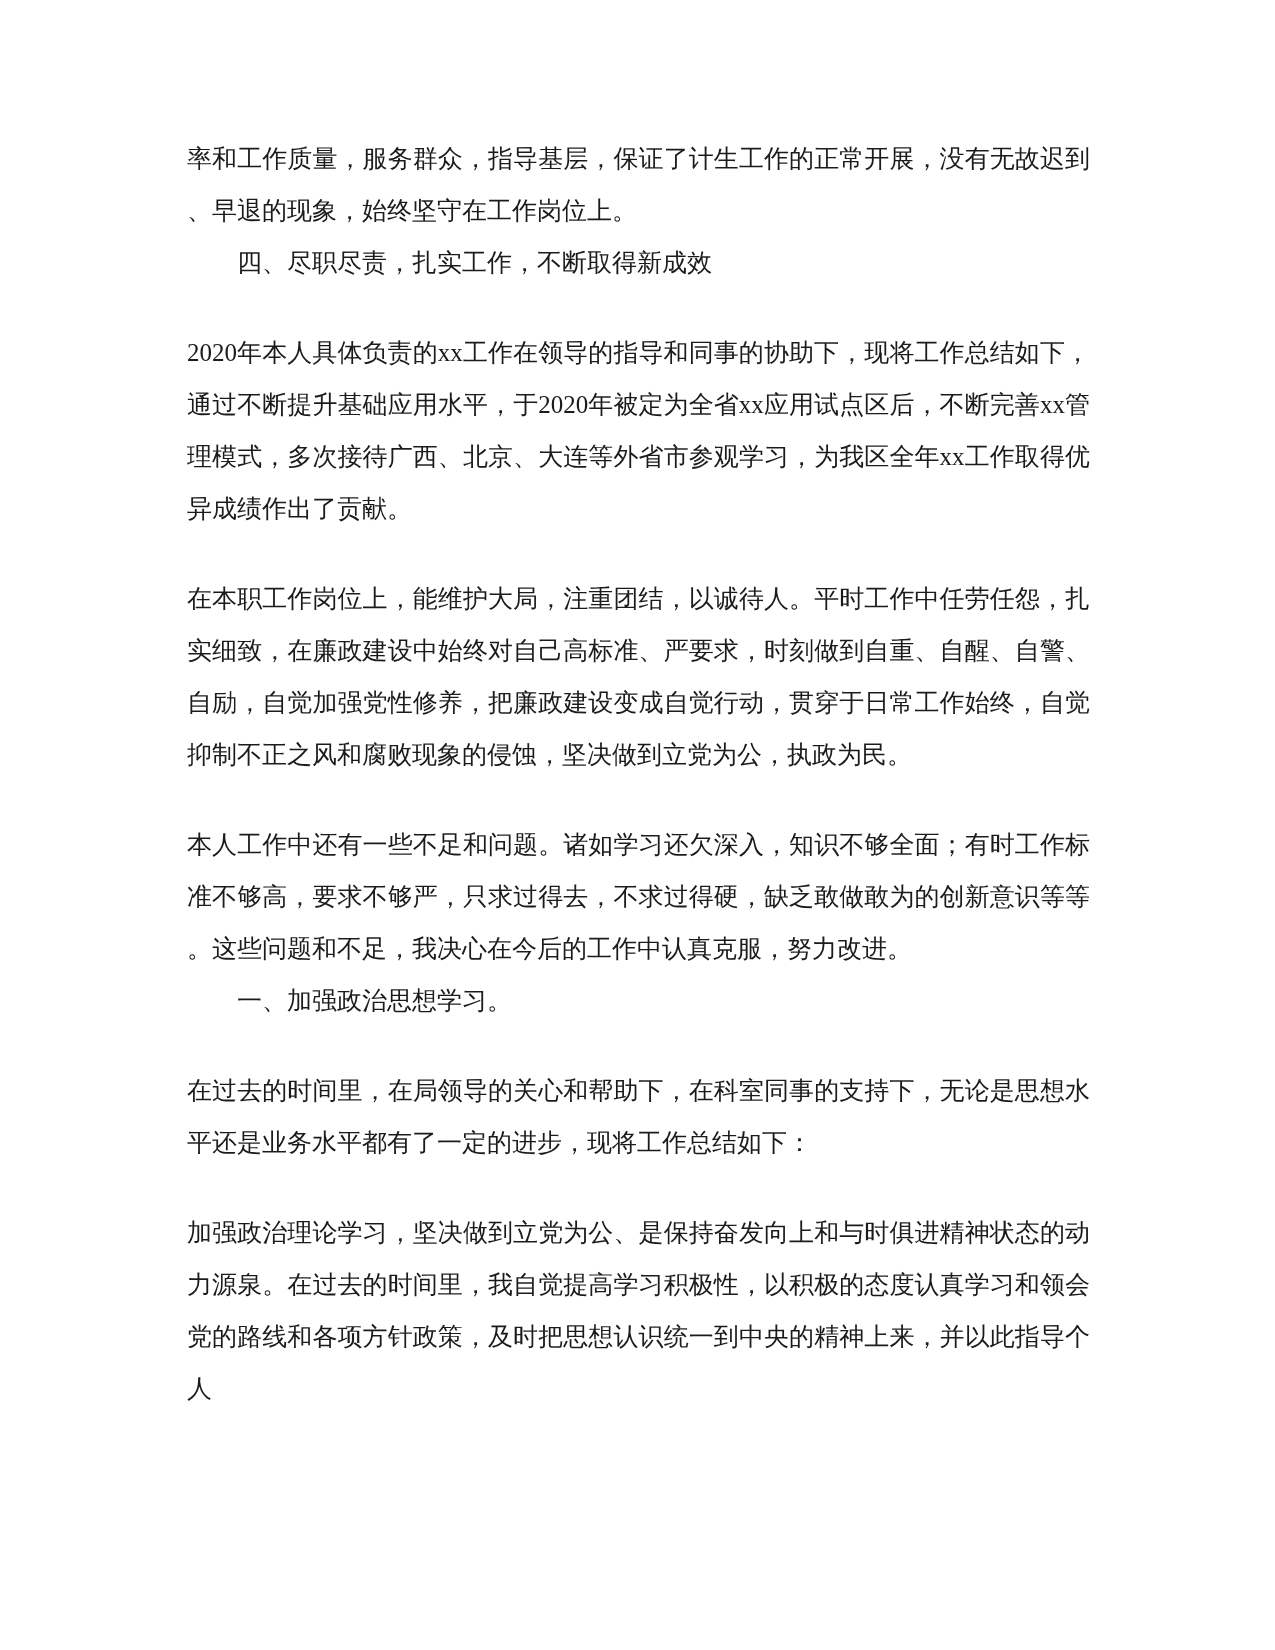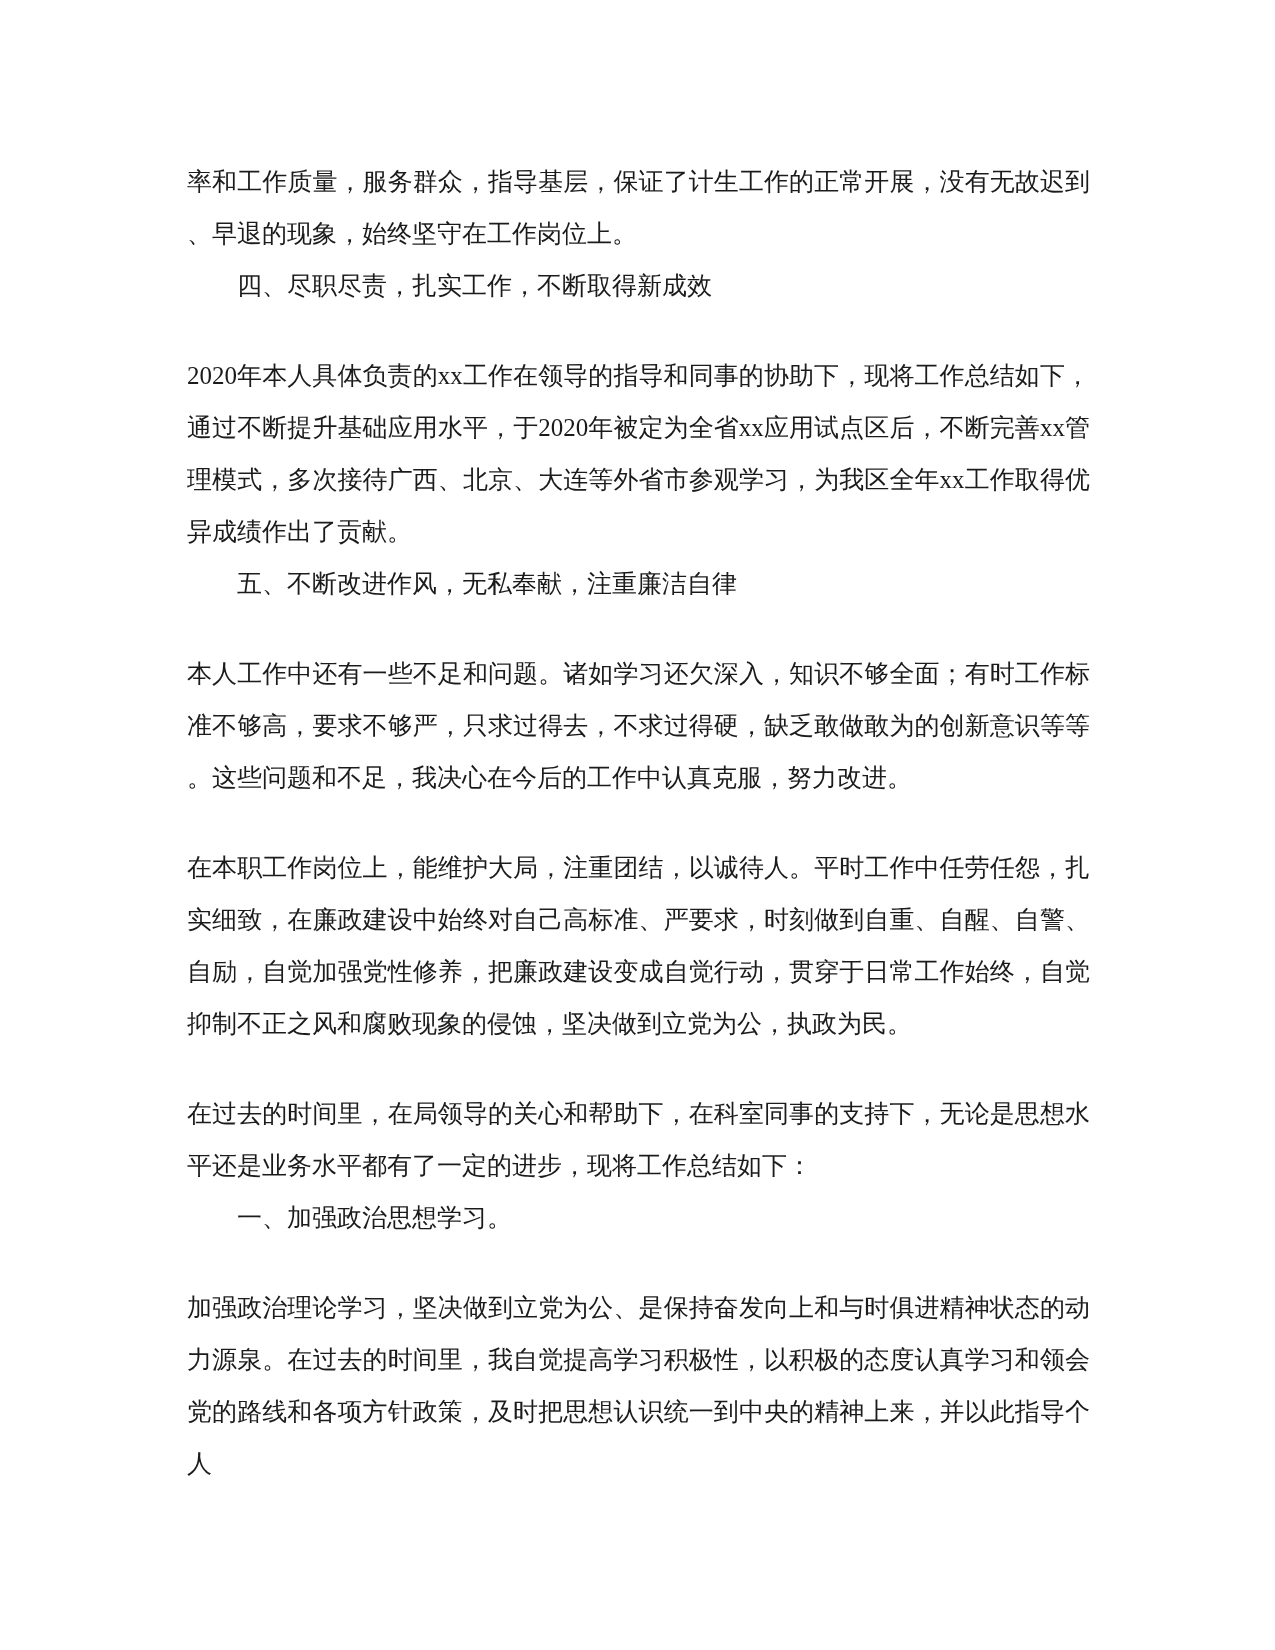--- a/index.html
+++ b/index.html
@@ -16,21 +16,21 @@
   .page {
     position: absolute;
     left: 0; top: 0;
     width: 1275px;
     height: 1650px;
     background: #ffffff;
   }
   .content {
     position: absolute;
     left: 187px;
-    top: 156px;
+    top: 133px;
     width: 903px;
     font-family: "Liberation Serif", "DejaVu Serif", serif;
     color: #1b1b1b;
   }
   .blk {
     margin: 0;
     font-size: 25px;
     line-height: 52px;
     letter-spacing: 0;
   }
@@ -49,20 +49,19 @@
   }
 </style>
 </head>
 <body>
 
 <div class="page">
   <div class="content">
     <p class="blk para">率和工作质量，服务群众，指导基层，保证了计生工作的正常开展，没有无故迟到、早退的现象，始终坚守在工作岗位上。</p>
     <p class="blk head">四、尽职尽责，扎实工作，不断取得新成效</p>
     <p class="blk para gap">2020年本人具体负责的xx工作在领导的指导和同事的协助下，现将工作总结如下，通过不断提升基础应用水平，于2020年被定为全省xx应用试点区后，不断完善xx管理模式，多次接待广西、北京、大连等外省市参观学习，为我区全年xx工作取得优异成绩作出了贡献。</p>
-    <p class="blk head">五、不断改进作风，无私奉献，注重廉洁自律</p>
+    <p class="blk para gap">在本职工作岗位上，能维护大局，注重团结，以诚待人。平时工作中任劳任怨，扎实细致，在廉政建设中始终对自己高标准、严要求，时刻做到自重、自醒、自警、自励，自觉加强党性修养，把廉政建设变成自觉行动，贯穿于日常工作始终，自觉抑制不正之风和腐败现象的侵蚀，坚决做到立党为公，执政为民。</p>
     <p class="blk para gap">本人工作中还有一些不足和问题。诸如学习还欠深入，知识不够全面；有时工作标准不够高，要求不够严，只求过得去，不求过得硬，缺乏敢做敢为的创新意识等等。这些问题和不足，我决心在今后的工作中认真克服，努力改进。</p>
-    <p class="blk para gap">在本职工作岗位上，能维护大局，注重团结，以诚待人。平时工作中任劳任怨，扎实细致，在廉政建设中始终对自己高标准、严要求，时刻做到自重、自醒、自警、自励，自觉加强党性修养，把廉政建设变成自觉行动，贯穿于日常工作始终，自觉抑制不正之风和腐败现象的侵蚀，坚决做到立党为公，执政为民。</p>
+    <p class="blk head">一、加强政治思想学习。</p>
     <p class="blk para gap">在过去的时间里，在局领导的关心和帮助下，在科室同事的支持下，无论是思想水平还是业务水平都有了一定的进步，现将工作总结如下：</p>
-    <p class="blk head">一、加强政治思想学习。</p>
     <p class="blk para gap">加强政治理论学习，坚决做到立党为公、是保持奋发向上和与时俱进精神状态的动力源泉。在过去的时间里，我自觉提高学习积极性，以积极的态度认真学习和领会党的路线和各项方针政策，及时把思想认识统一到中央的精神上来，并以此指导个人</p>
   </div>
 </div>
 
 </body></html>

